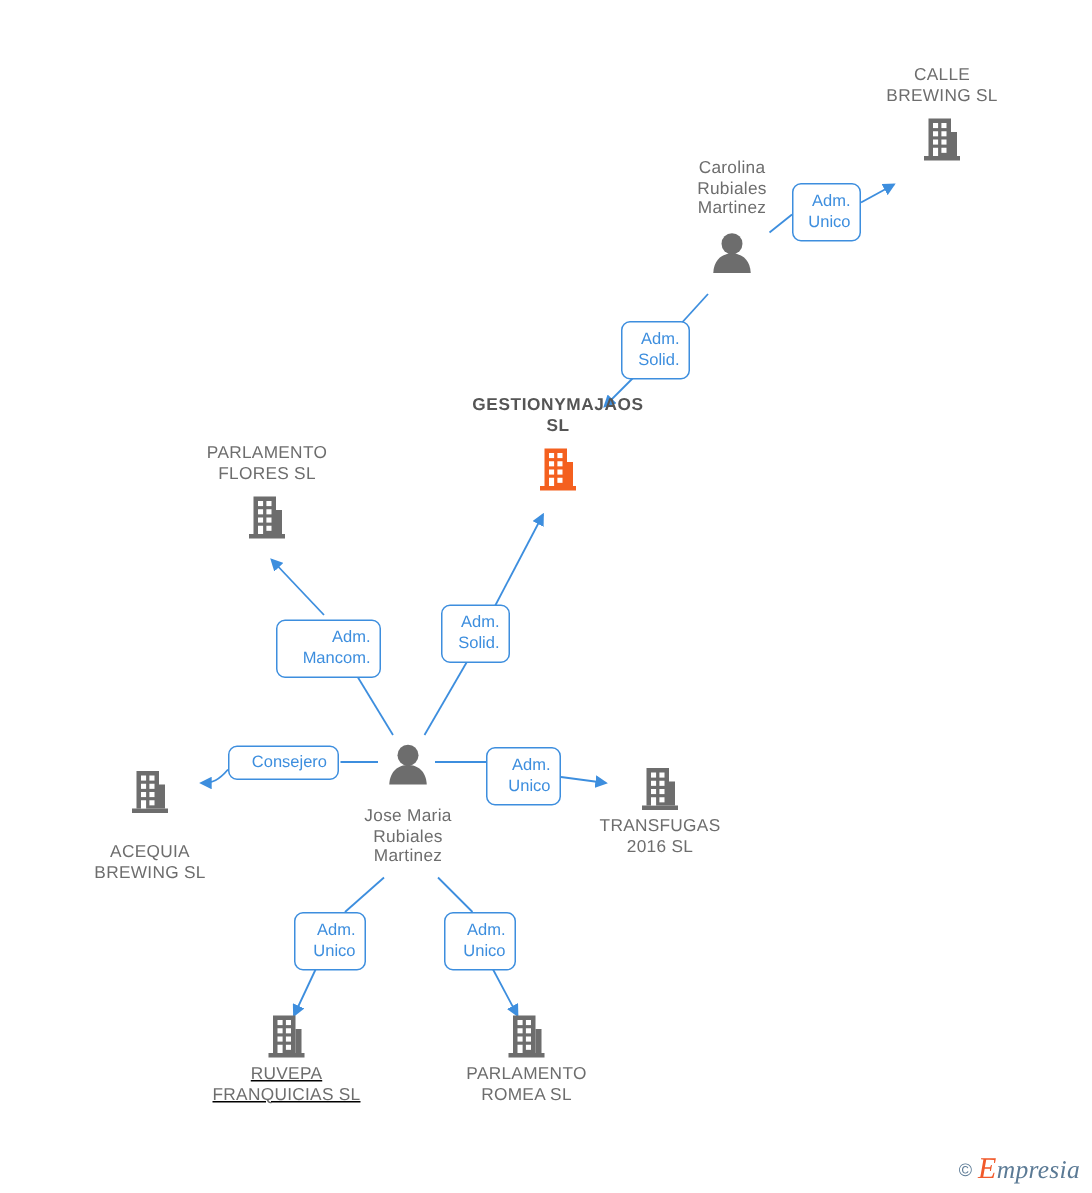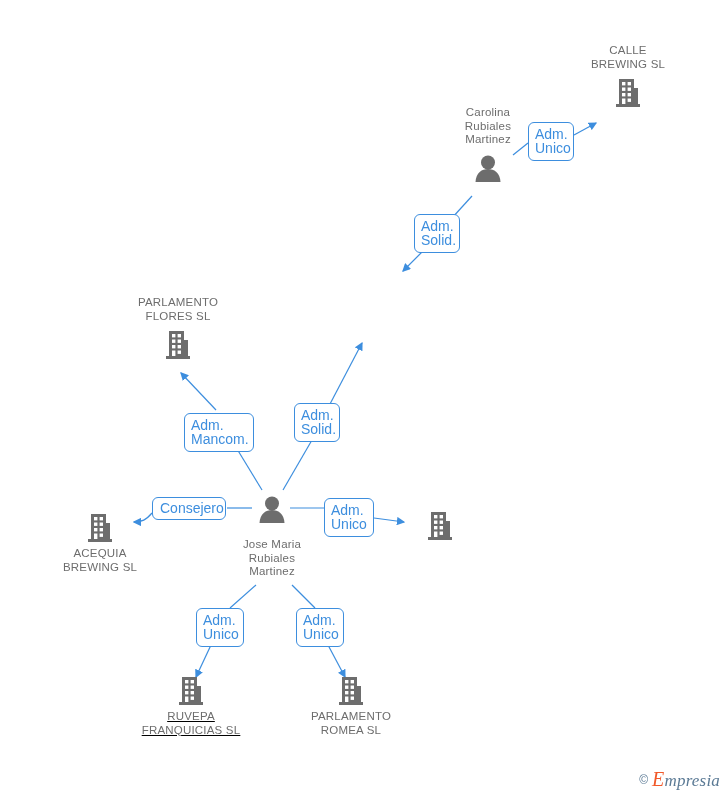--- a/index.html
+++ b/index.html
@@ -29,23 +29,23 @@
     letter-spacing:0.4px;
   }
   .icon-wrap{display:flex;justify-content:center;align-items:center;}
 
   .rel{
     position:absolute;
     border:1.3px solid #3d8ede;
     border-radius:6px;
     background:#ffffff;
     color:#3d8ede;
-    font-size:14px;
+    font-size:11px;
     line-height:14px;
-    text-align:left;
+    text-align:right;
     padding:4px 6px 5px 6px;
     white-space:pre-line;
     box-sizing:border-box;
     font-family:"Liberation Sans", sans-serif;
   }
   .rel.one-line{ line-height:13px; padding:4px 7px; }
 
   .watermark{
     position:absolute;
     right:8px;bottom:4px;
@@ -125,20 +125,39 @@
 Rubiales
 Martinez</div>
     <div class="icon-wrap" style="margin-top:6px;">
       <svg width="30" height="30" viewBox="0 0 30 30" aria-hidden="true">
         <circle cx="15" cy="9.5" r="7" fill="#6d6d6d"></circle>
         <path d="M2.5 29 C3 19.5 9 16 15 16 C21 16 27 19.5 27.5 29 Z" fill="#6d6d6d"></path>
       </svg>
     </div>
   </div>
 
+  <div class="node company focus" style="left:302px;top:264px;width:140px;">
+    <div class="label">GESTIONYMAJAOS
+SL</div>
+    <div class="icon-wrap" style="margin-top:6px;">
+      <svg width="28" height="32" viewBox="0 0 28 32" aria-hidden="true">
+        <rect x="5" y="2" width="15" height="25" fill="#f4601f"></rect>
+        <rect x="20" y="11" width="4" height="16" fill="#f4601f"></rect>
+        <rect x="2" y="27" width="24" height="3" fill="#f4601f"></rect>
+        <rect x="8" y="5" width="3.4" height="3.4" fill="#ffffff"></rect>
+        <rect x="13.6" y="5" width="3.4" height="3.4" fill="#ffffff"></rect>
+        <rect x="8" y="10.5" width="3.4" height="3.4" fill="#ffffff"></rect>
+        <rect x="13.6" y="10.5" width="3.4" height="3.4" fill="#ffffff"></rect>
+        <rect x="8" y="16" width="3.4" height="3.4" fill="#ffffff"></rect>
+        <rect x="13.6" y="16" width="3.4" height="3.4" fill="#ffffff"></rect>
+        <rect x="8" y="21.5" width="3.4" height="5.5" fill="#ffffff"></rect>
+        <rect x="13.6" y="21.5" width="3.4" height="3.4" fill="#ffffff"></rect>
+      </svg>
+    </div>
+  </div>
 
   <div class="node company" style="left:118px;top:296px;width:120px;">
     <div class="label">PARLAMENTO
 FLORES  SL</div>
     <div class="icon-wrap" style="margin-top:6px;">
       <svg width="28" height="32" viewBox="0 0 28 32" aria-hidden="true">
         <rect x="5" y="2" width="15" height="25" fill="#6d6d6d"></rect>
         <rect x="20" y="11" width="4" height="16" fill="#6d6d6d"></rect>
         <rect x="2" y="27" width="24" height="3" fill="#6d6d6d"></rect>
         <rect x="8" y="5" width="3.4" height="3.4" fill="#ffffff"></rect>
@@ -162,21 +181,21 @@
         <rect x="8" y="5" width="3.4" height="3.4" fill="#ffffff"></rect>
         <rect x="13.6" y="5" width="3.4" height="3.4" fill="#ffffff"></rect>
         <rect x="8" y="10.5" width="3.4" height="3.4" fill="#ffffff"></rect>
         <rect x="13.6" y="10.5" width="3.4" height="3.4" fill="#ffffff"></rect>
         <rect x="8" y="16" width="3.4" height="3.4" fill="#ffffff"></rect>
         <rect x="13.6" y="16" width="3.4" height="3.4" fill="#ffffff"></rect>
         <rect x="8" y="21.5" width="3.4" height="5.5" fill="#ffffff"></rect>
         <rect x="13.6" y="21.5" width="3.4" height="3.4" fill="#ffffff"></rect>
       </svg>
     </div>
-    <div class="label" style="margin-top:3px;">ACEQUIA
+    <div class="label" style="margin-top:18px;">ACEQUIA
 BREWING  SL</div>
   </div>
 
   <div class="node person" style="left:222px;top:494px;width:100px;">
     <div class="icon-wrap">
       <svg width="30" height="30" viewBox="0 0 30 30" aria-hidden="true">
         <circle cx="15" cy="9.5" r="7" fill="#6d6d6d"></circle>
         <path d="M2.5 29 C3 19.5 9 16 15 16 C21 16 27 19.5 27.5 29 Z" fill="#6d6d6d"></path>
       </svg>
     </div>
@@ -194,20 +213,22 @@
         <rect x="8" y="5" width="3.4" height="3.4" fill="#ffffff"></rect>
         <rect x="13.6" y="5" width="3.4" height="3.4" fill="#ffffff"></rect>
         <rect x="8" y="10.5" width="3.4" height="3.4" fill="#ffffff"></rect>
         <rect x="13.6" y="10.5" width="3.4" height="3.4" fill="#ffffff"></rect>
         <rect x="8" y="16" width="3.4" height="3.4" fill="#ffffff"></rect>
         <rect x="13.6" y="16" width="3.4" height="3.4" fill="#ffffff"></rect>
         <rect x="8" y="21.5" width="3.4" height="5.5" fill="#ffffff"></rect>
         <rect x="13.6" y="21.5" width="3.4" height="3.4" fill="#ffffff"></rect>
       </svg>
     </div>
+    <div class="label" style="margin-top:3px;">TRANSFUGAS
+2016  SL</div>
   </div>
 
   <div class="node company" style="left:126px;top:675px;width:130px;text-decoration:underline;">
     <div class="icon-wrap">
       <svg width="28" height="32" viewBox="0 0 28 32" aria-hidden="true">
         <rect x="5" y="2" width="15" height="25" fill="#6d6d6d"></rect>
         <rect x="20" y="11" width="4" height="16" fill="#6d6d6d"></rect>
         <rect x="2" y="27" width="24" height="3" fill="#6d6d6d"></rect>
         <rect x="8" y="5" width="3.4" height="3.4" fill="#ffffff"></rect>
         <rect x="13.6" y="5" width="3.4" height="3.4" fill="#ffffff"></rect>

